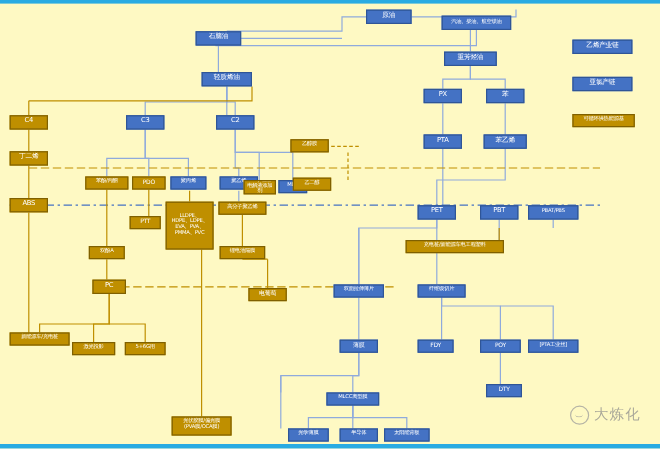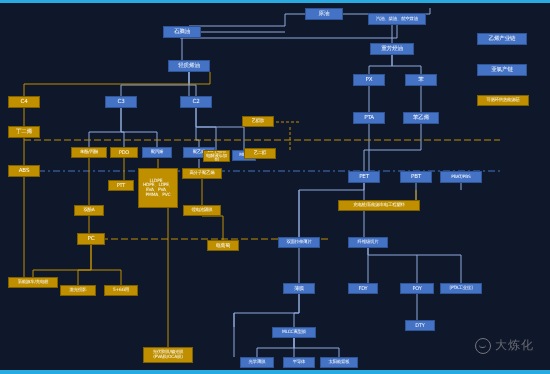--- a/index.html
+++ b/index.html
@@ -1,17 +1,17 @@
 <!DOCTYPE html>
 <html><head>
 <meta charset="utf-8">
 <style>
   html,body{margin:0;padding:0;background:#ffffff;}
   body{width:550px;height:374px;font-family:"DejaVu Sans","Liberation Sans",sans-serif;}
-  #canvas{position:relative;width:550px;height:374px;overflow:hidden;background:#0f172a;}
+  #canvas{position:relative;width:550px;height:374px;overflow:hidden;background:#fef9c3;}
   .topbar{position:absolute;left:0;top:0;width:550px;height:3px;background:#29abe2;}
   .botbar{position:absolute;left:0;bottom:0;width:550px;height:4px;background:#29abe2;}
 
   svg#wires{position:absolute;left:0;top:0;width:550px;height:374px;}
 
   .node{position:absolute;box-sizing:border-box;display:flex;align-items:center;
         justify-content:center;text-align:center;color:#fff;line-height:1.05;
         letter-spacing:-0.2px;overflow:hidden;}
   .blue{background:#4472c4;border:1px solid #2f5597;}
   .gold{background:#bf8f00;border:1px solid #7f6000;}

